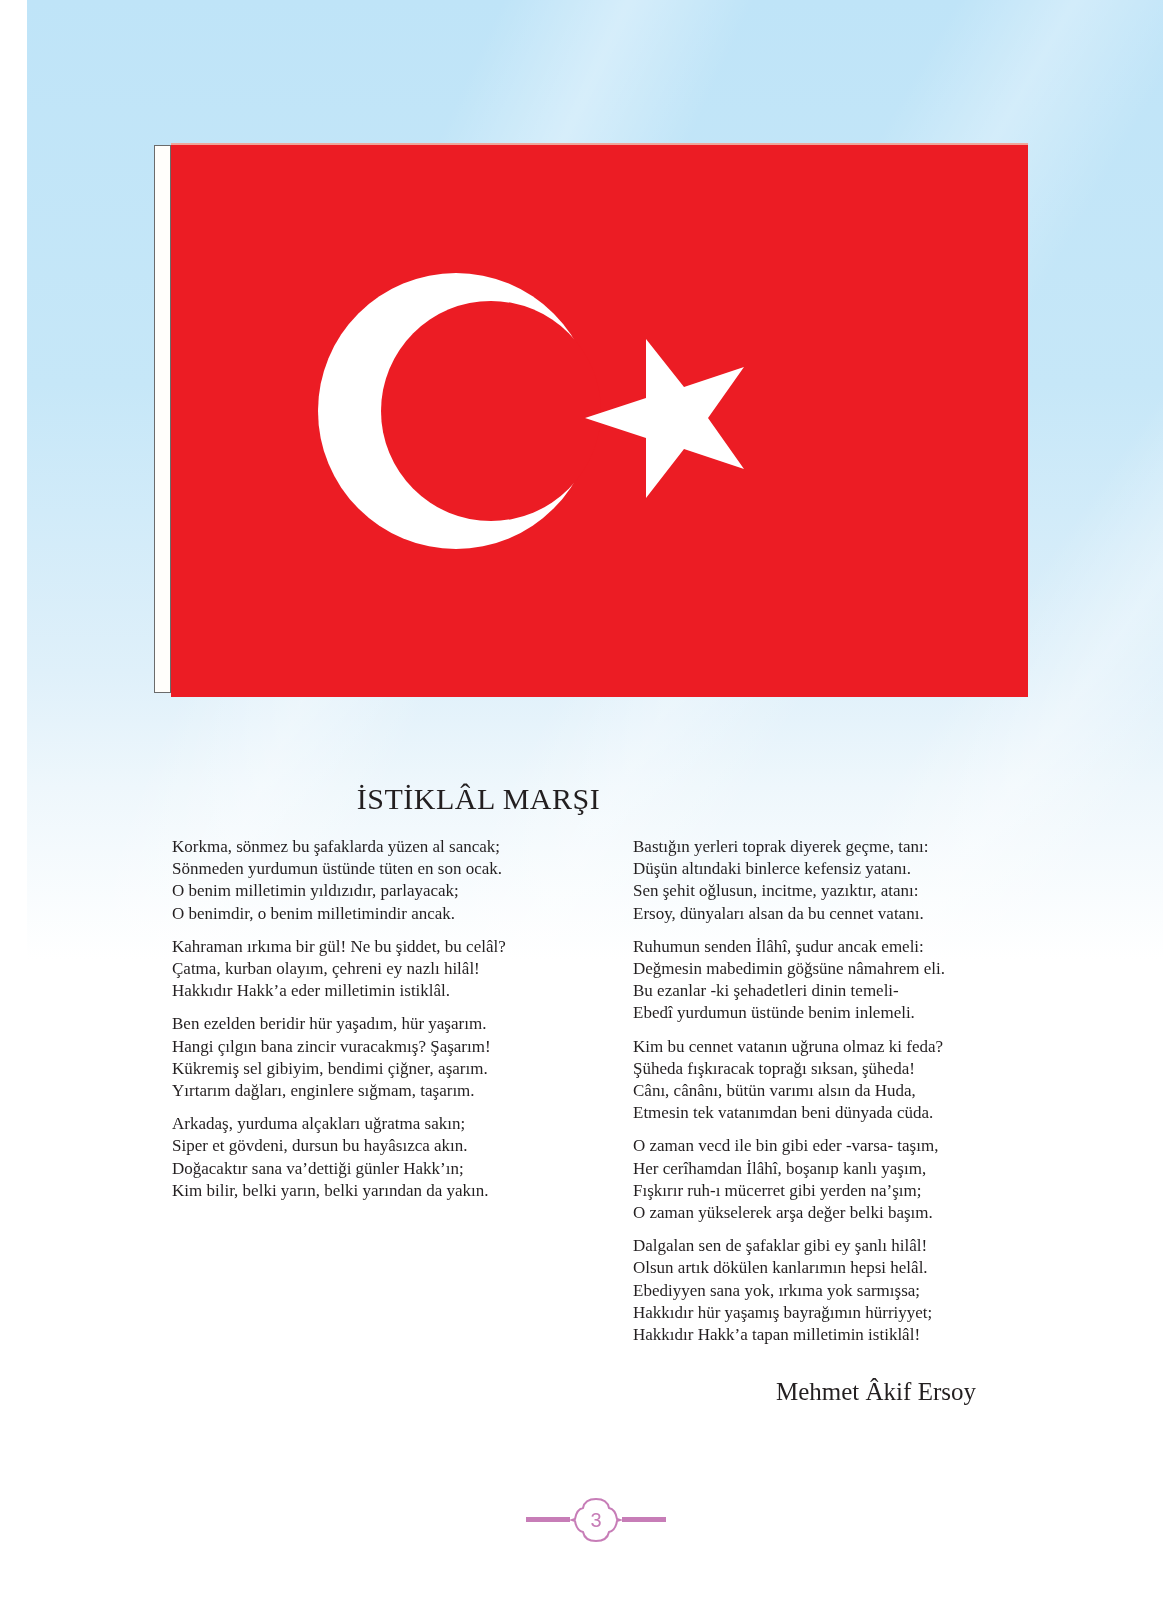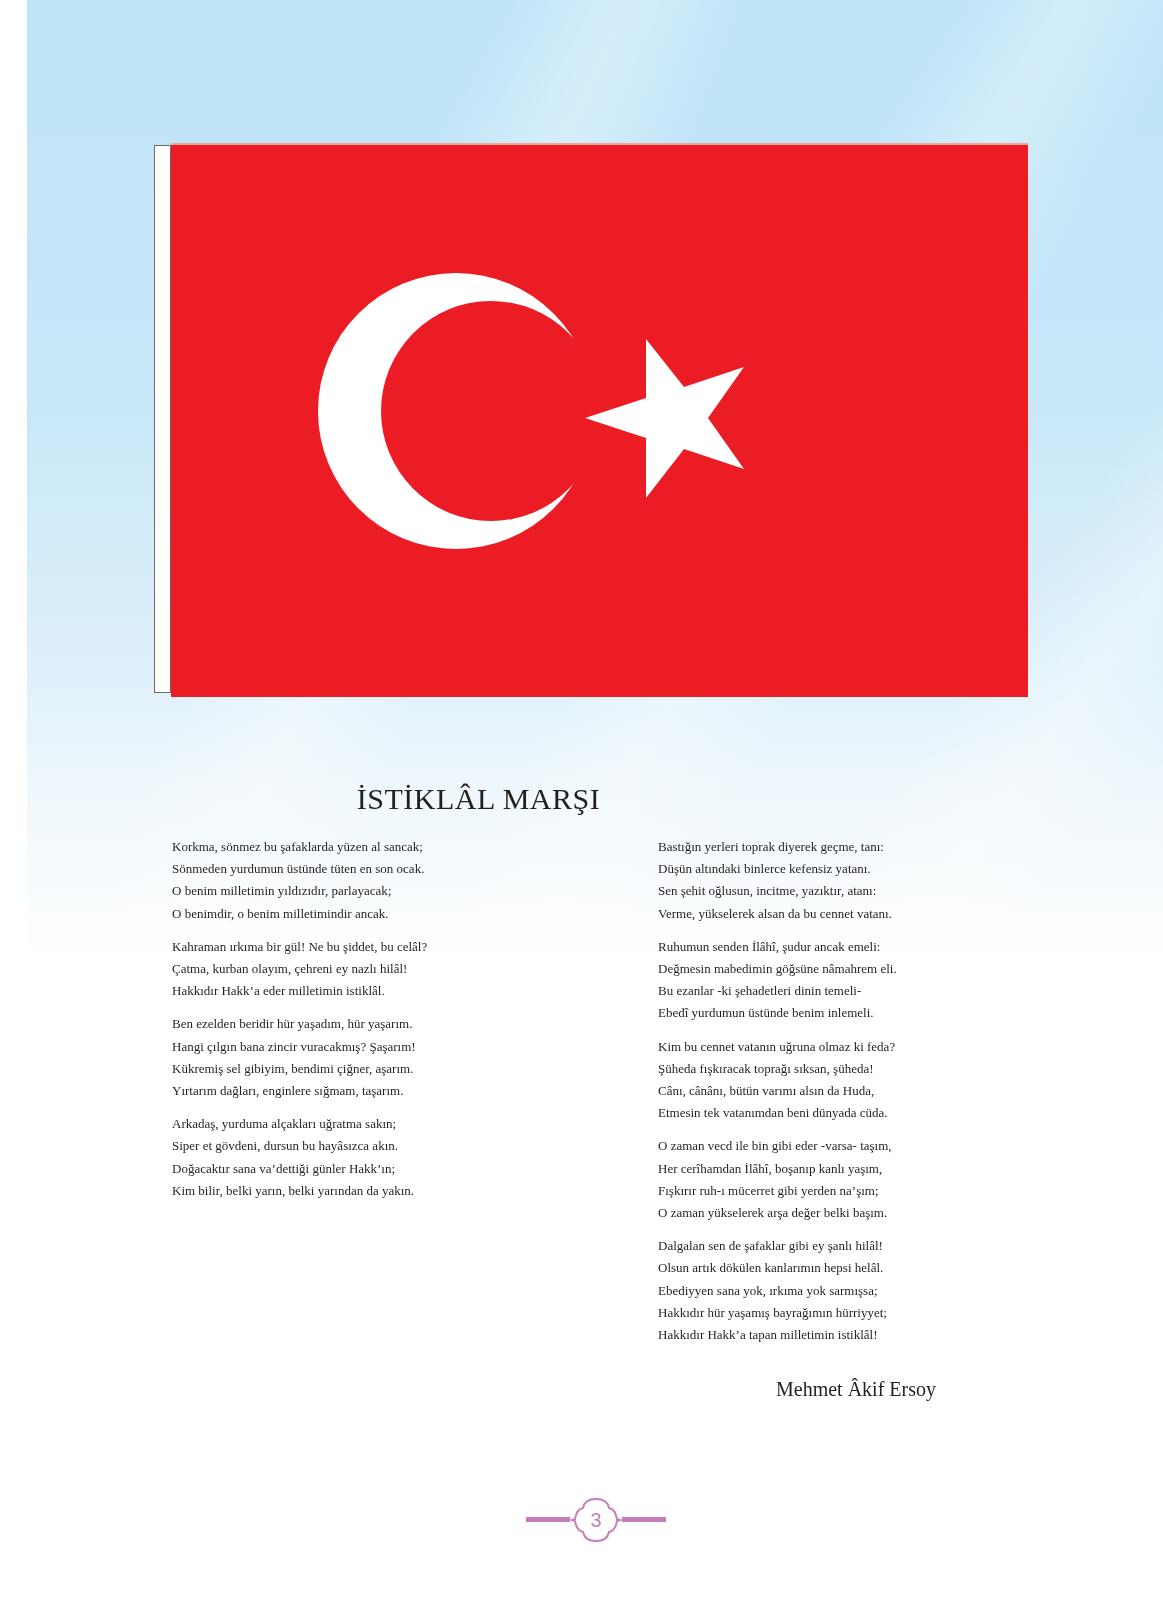--- a/index.html
+++ b/index.html
@@ -24,27 +24,27 @@
   }
   .flag-field {
     position: absolute; left: 17px; top: 0; width: 857px; height: 554px;
     background: #ec1c24; border-top: 2px solid #f0a59a; box-sizing: border-box;
   }
   .flag-field svg { position: absolute; left: 0; top: 0; }
   .title {
     position: absolute; left: 0; width: 957px; top: 782px; text-align: center;
     font-size: 30px; letter-spacing: 0.5px;
   }
-  .col { position: absolute; top: 836px; font-size: 13px; line-height: 22.2px; }
+  .col { position: absolute; top: 836px; font-size: 17px; line-height: 22.2px; }
   .col.left { left: 172px; }
-  .col.right { left: 658px; }
+  .col.right { left: 633px; }
   .stanza { margin: 0 0 11px 0; }
   .line { display: block; white-space: nowrap; }
   .signature {
-    position: absolute; left: 776px; top: 1378px; font-size: 20px; text-align: right;
+    position: absolute; left: 776px; top: 1378px; font-size: 25px; text-align: right;
   }
   .page-num-wrap { position: absolute; left: 526px; top: 1497px; width: 140px; height: 50px; }
   .page-num-wrap svg { position: absolute; left: 0; top: 0; }
   .page-num {
     position: absolute; left: 0; width: 140px; top: 12px; text-align: center;
     font-family: "Liberation Sans", "DejaVu Sans", sans-serif; font-size: 20px; color: #c77db7;
   }
 </style>
 </head>
 <body>
@@ -93,21 +93,21 @@
     <span class="line">Doğacaktır sana va’dettiği günler Hakk’ın;</span>
     <span class="line">Kim bilir, belki yarın, belki yarından da yakın.</span>
   </div>
 </div>
 
 <div class="col right">
   <div class="stanza">
     <span class="line">Bastığın yerleri toprak diyerek geçme, tanı:</span>
     <span class="line">Düşün altındaki binlerce kefensiz yatanı.</span>
     <span class="line">Sen şehit oğlusun, incitme, yazıktır, atanı:</span>
-    <span class="line">Verme, yükselerek alsan da bu cennet vatanı.</span>
+    <span class="line">Ersoy, dünyaları alsan da bu cennet vatanı.</span>
   </div>
   <div class="stanza">
     <span class="line">Ruhumun senden İlâhî, şudur ancak emeli:</span>
     <span class="line">Değmesin mabedimin göğsüne nâmahrem eli.</span>
     <span class="line">Bu ezanlar -ki şehadetleri dinin temeli-</span>
     <span class="line">Ebedî yurdumun üstünde benim inlemeli.</span>
   </div>
   <div class="stanza">
     <span class="line">Kim bu cennet vatanın uğruna olmaz ki feda?</span>
     <span class="line">Şüheda fışkıracak toprağı sıksan, şüheda!</span>

